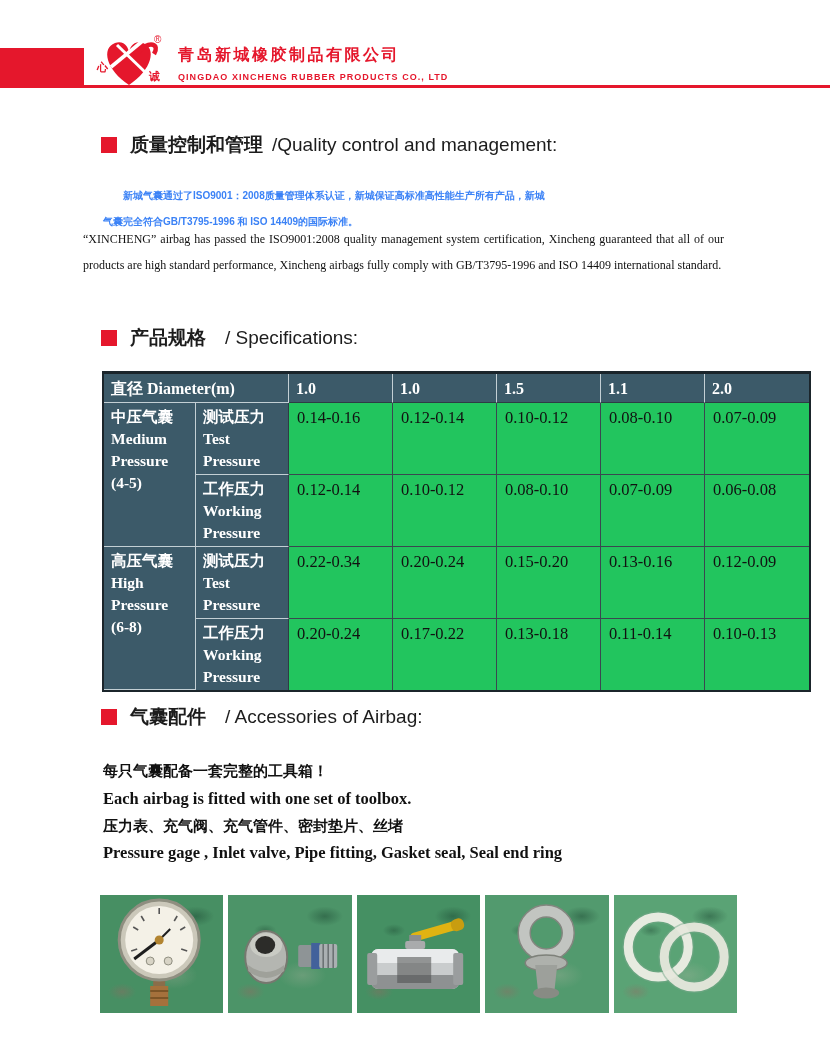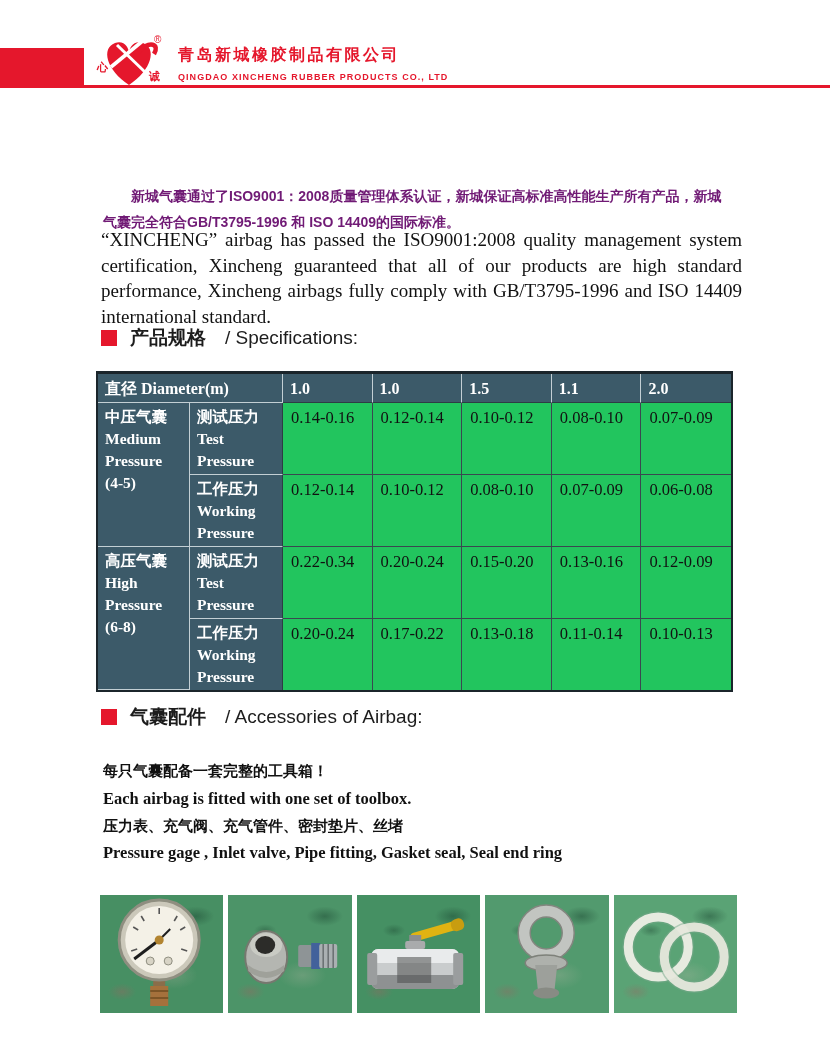--- a/index.html
+++ b/index.html
@@ -14,28 +14,28 @@
   .company .zh{font-size:16px;font-weight:bold;letter-spacing:2.5px;white-space:nowrap;}
   .company .en{font-size:9px;font-weight:bold;letter-spacing:1.05px;margin-top:6px;white-space:nowrap;}
 
   
   .sec-head{position:absolute;display:flex;align-items:center;gap:13px;}
   .bullet{width:16px;height:16px;background:var(--red);flex:0 0 auto;}
   .sec-head .zh{font-size:19px;font-weight:bold;color:#1c1c1c;}
   .sec-head .en{font-size:19px;font-weight:normal;color:#1c1c1c;margin-left:6px;}
 
   
-  .para-zh{position:absolute;left:103px;top:183px;width:640px;font-size:14px;font-weight:bold;
-           line-height:26px;white-space:pre-line;color:#701a75;}
-  .para-en{position:absolute;left:101px;top:227px;width:641px;
-           font-family:"Liberation Serif",serif;font-size:19px;line-height:25.5px;
+  .para-zh{position:absolute;left:103px;top:183px;width:640px;font-size:10px;font-weight:bold;
+           line-height:26px;white-space:pre-line;color:#3b82f6;}
+  .para-en{position:absolute;left:83px;top:227px;width:641px;
+           font-family:"Liberation Serif",serif;font-size:12px;line-height:25.5px;
            text-align:justify;color:#111;}
 
   
-  .spec-table{position:absolute;left:96px;top:371px;width:637px;border-collapse:separate;
+  .spec-table{position:absolute;left:102px;top:371px;width:709px;border-collapse:separate;
               border-spacing:0;border:2px solid #1b252b;border-top-width:3px;
               font-family:"Liberation Serif",serif;table-layout:fixed;}
   .spec-table td{vertical-align:top;box-sizing:border-box;}
   td.dark{background:var(--thead);color:#fff;font-weight:bold;white-space:pre-line;
           padding:3px 4px 2px 7px;font-size:15.5px;line-height:22px;
           border-right:1px solid var(--ltline);border-bottom:1px solid var(--ltline);}
   td.corner{font-size:16px;padding-top:4px;}
   td.dia{font-size:16px;padding-top:4px;border-bottom:1px solid #2e3c44;}
   td.dia:last-child{border-right:none;}
   td.sub{border-right:1px solid #2e3c44;}
@@ -80,20 +80,25 @@
     <text x="3" y="39" font-size="11" fill="#e5172c" font-weight="bold">心</text>
     <text x="55" y="48" font-size="11" fill="#e5172c" font-weight="bold">诚</text>
     <text x="60" y="11" font-size="10" fill="#e5172c">®</text>
   </svg>
 
   <div class="company">
     <div class="zh">青岛新城橡胶制品有限公司</div>
     <div class="en">QINGDAO XINCHENG RUBBER PRODUCTS CO., LTD</div>
   </div>
 
+  <div class="sec-head" style="left:101px;top:132px;">
+    <span class="bullet"></span>
+    <span class="zh">质量控制和管理</span>
+    <span class="en" style="margin-left:-4px;">/Quality control and management:</span>
+  </div>
 
   <div class="para-zh">　　新城气囊通过了ISO9001：2008质量管理体系认证，新城保证高标准高性能生产所有产品，新城
 气囊完全符合GB/T3795-1996 和 ISO 14409的国际标准。</div>
   <div class="para-en">“XINCHENG” airbag has passed the ISO9001:2008 quality management system certification, Xincheng guaranteed that all of our products are high standard performance, Xincheng airbags fully comply with GB/T3795-1996 and ISO 14409 international standard.</div>
 
   <div class="sec-head" style="left:101px;top:325px;">
     <span class="bullet"></span>
     <span class="zh">产品规格</span>
     <span class="en">/ Specifications:</span>
   </div>

